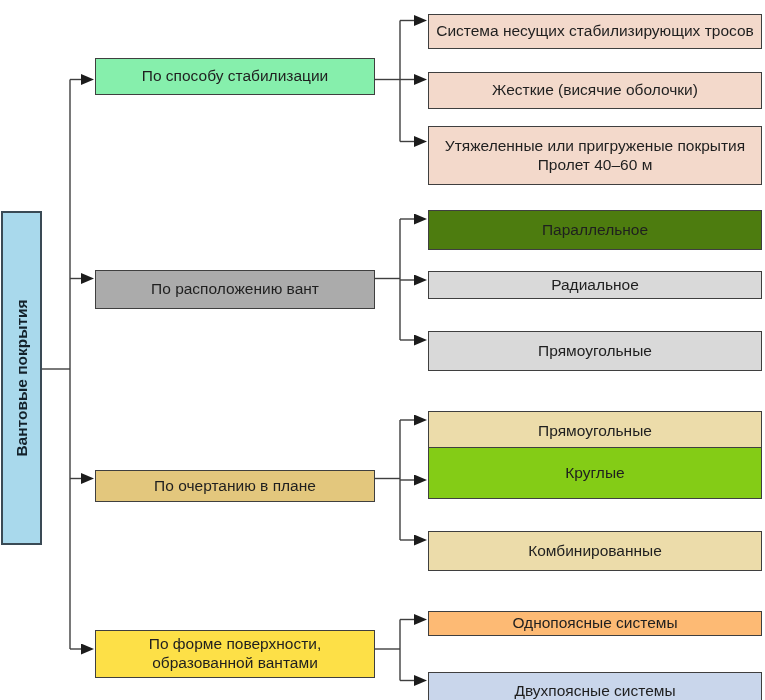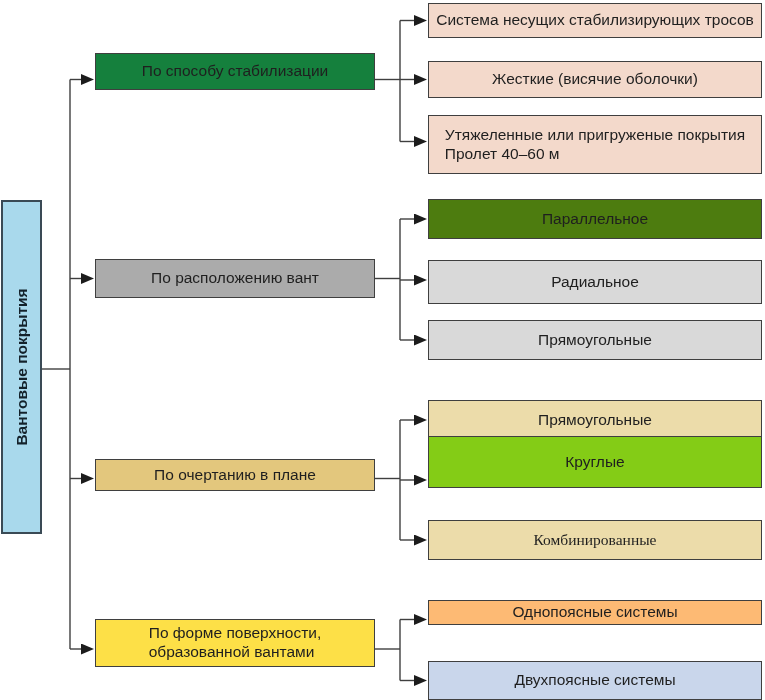--- a/index.html
+++ b/index.html
@@ -12,25 +12,27 @@
     width:765px;height:700px;
     background:#ffffff;
     overflow:hidden;
   }
   .wires{position:absolute;left:0;top:0;z-index:0;}
   .node{
     position:absolute;
     box-sizing:border-box;
     border:1px solid #3f3f3f;
     display:flex;align-items:center;justify-content:center;
+    text-align:center;
     color:#1f1f1f;
     font-size:15.5px;
     line-height:1.22;
     white-space:pre-line;
     z-index:1;
+    margin-top:11px;
   }
   .cat{left:95px;width:280px;}
   .leaf{left:428px;width:334px;}
   .root{
     left:1px;top:200px;width:41px;height:334px;
     border:2px solid #3a4a55;
   }
   .root .vlabel{
     position:absolute;left:50%;top:50%;
     transform:translate(-50%,-50%) rotate(-90deg);
@@ -84,45 +86,45 @@
       <path d="M400,619.5 V680.5"></path>
       <path d="M400,619.5 H415" marker-end="url(#arw)"></path>
       <path d="M400,680.5 H415" marker-end="url(#arw)"></path>
     </g>
   </svg>
 
   <div class="node root" style="background-color: rgb(169, 217, 236);">
     <span class="vlabel">Вантовые покрытия</span>
   </div>
 
-  <div class="node cat" style="top: 53px; height: 37px; background-color: #15803d;">По способу стабилизации</div>
+  <div class="node cat" style="top: 47px; height: 37px; background-color: #86efac;">По способу стабилизации</div>
 
   <div class="node cat" style="top: 259px; height: 39px; background-color: rgb(171, 171, 171);">По расположению вант</div>
 
   <div class="node cat" style="top: 459px; height: 32px; background-color: rgb(227, 199, 125);">По очертанию в плане</div>
 
   <div class="node cat" style="top: 619px; height: 48px; background-color: #fde047;">По форме поверхности,
 образованной вантами</div>
 
   <div class="node leaf" style="top: 3px; height: 35px; background-color: rgb(243, 217, 203);">Система несущих стабилизирующих тросов</div>
 
   <div class="node leaf" style="top: 61px; height: 37px; background-color: rgb(243, 217, 203);">Жесткие (висячие оболочки)</div>
 
   <div class="node leaf" style="top: 115px; height: 59px; background-color: rgb(243, 217, 203);">Утяжеленные или пригруженые покрытия
 Пролет 40–60 м</div>
 
   <div class="node leaf" style="top: 199px; height: 40px; background-color: #4d7c0f;">Параллельное</div>
 
-  <div class="node leaf" style="top: 260px; height: 44px; background-color: rgb(217, 217, 217);">Радиальное</div>
+  <div class="node leaf" style="top: 260px; height: 28px; background-color: rgb(217, 217, 217);">Радиальное</div>
 
   <div class="node leaf" style="top: 320px; height: 40px; background-color: rgb(217, 217, 217);">Прямоугольные</div>
 
   <div class="node leaf" style="top: 400px; height: 40px; background-color: rgb(236, 220, 170);">Прямоугольные</div>
 
   <div class="node leaf" style="top: 436px; height: 52px; background-color: #84cc16;">Круглые</div>
 
-  <div class="node leaf" style="top: 520px; height: 40px; background-color: rgb(236, 220, 170); font-family: Liberation Serif, serif;">Комбинированные</div>
+  <div class="node leaf" style="top: 520px; height: 40px; background-color: rgb(236, 220, 170);">Комбинированные</div>
 
   <div class="node leaf" style="top: 600px; height: 25px; background-color: #fdba74;">Однопоясные системы</div>
 
   <div class="node leaf" style="top: 661px; height: 39px; background-color: rgb(201, 214, 235);">Двухпоясные системы</div>
 
 </div>
 
 </body></html>

